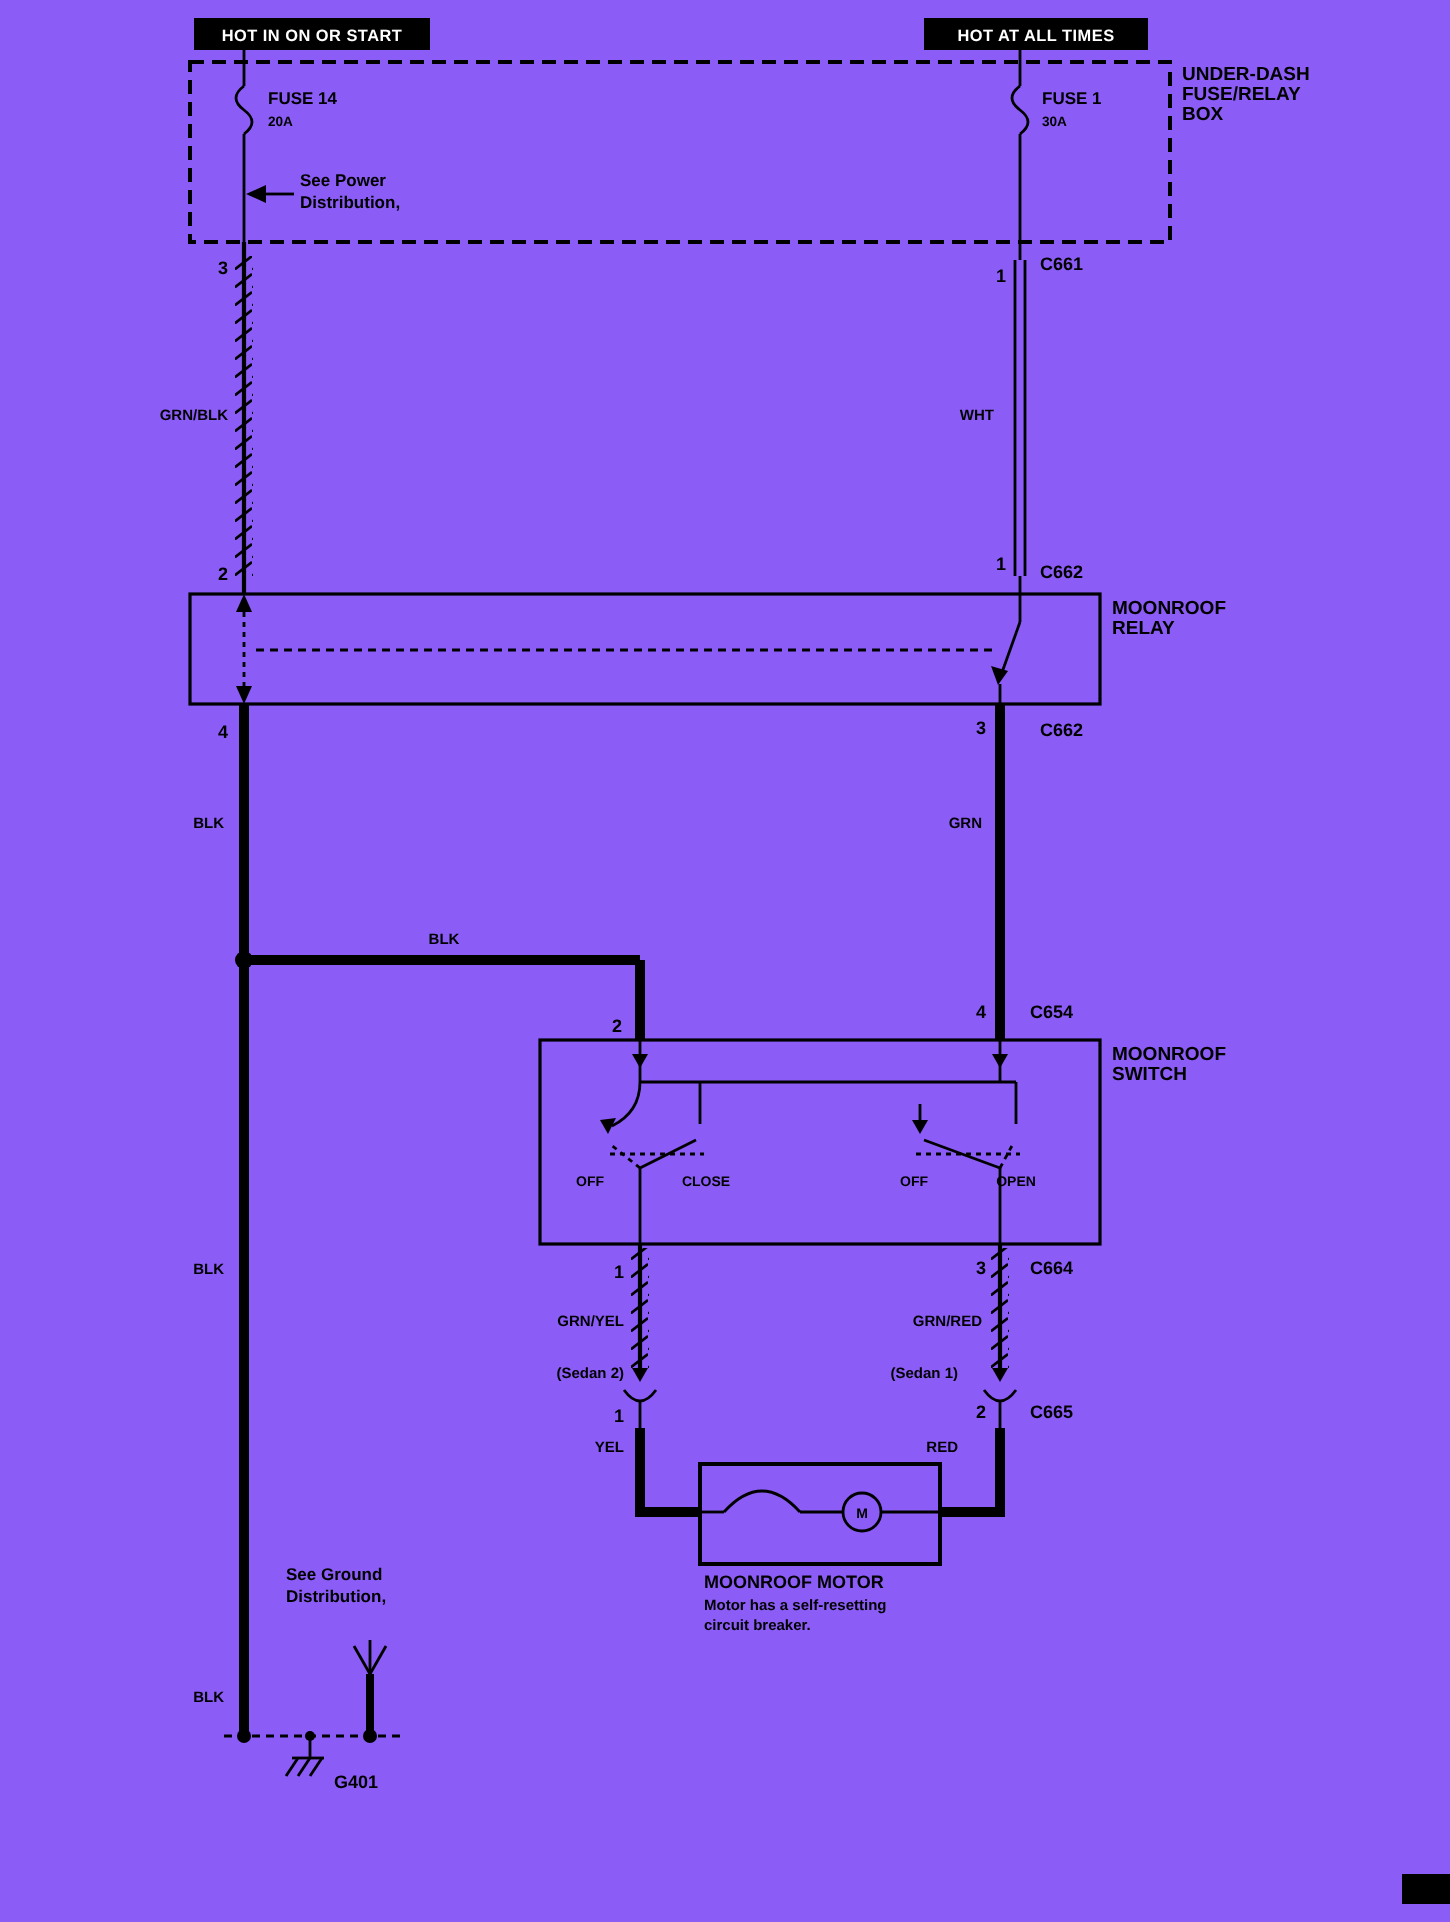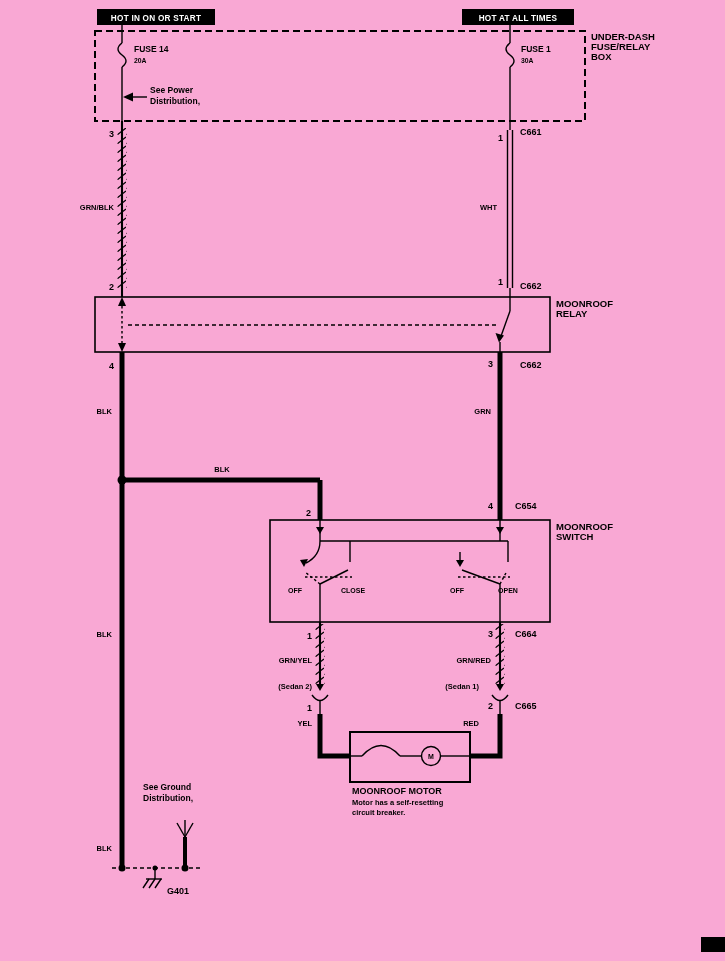--- a/index.html
+++ b/index.html
@@ -1,17 +1,17 @@
 <!DOCTYPE html>
 <html><head>
 <meta charset="utf-8">
 <style>
   html,body{margin:0;padding:0;background:#e8e8e8;}
   .page{
-    position:relative;width:725px;height:961px;background:#f9a8d4;
+    position:relative;width:725px;height:961px;background:#8b5cf6;
     font-family:"Liberation Sans",sans-serif;overflow:hidden;
   }
   svg{position:absolute;left:0;top:0;}
   text{font-family:"Liberation Sans",sans-serif;fill:#000;font-weight:bold;}
   .s95{font-size:9.5px;}
   .s9{font-size:9px;}
   .s85{font-size:8.5px;}
   .s75{font-size:7.5px;}
   .s7{font-size:7px;}
   .s65{font-size:6.8px;}

